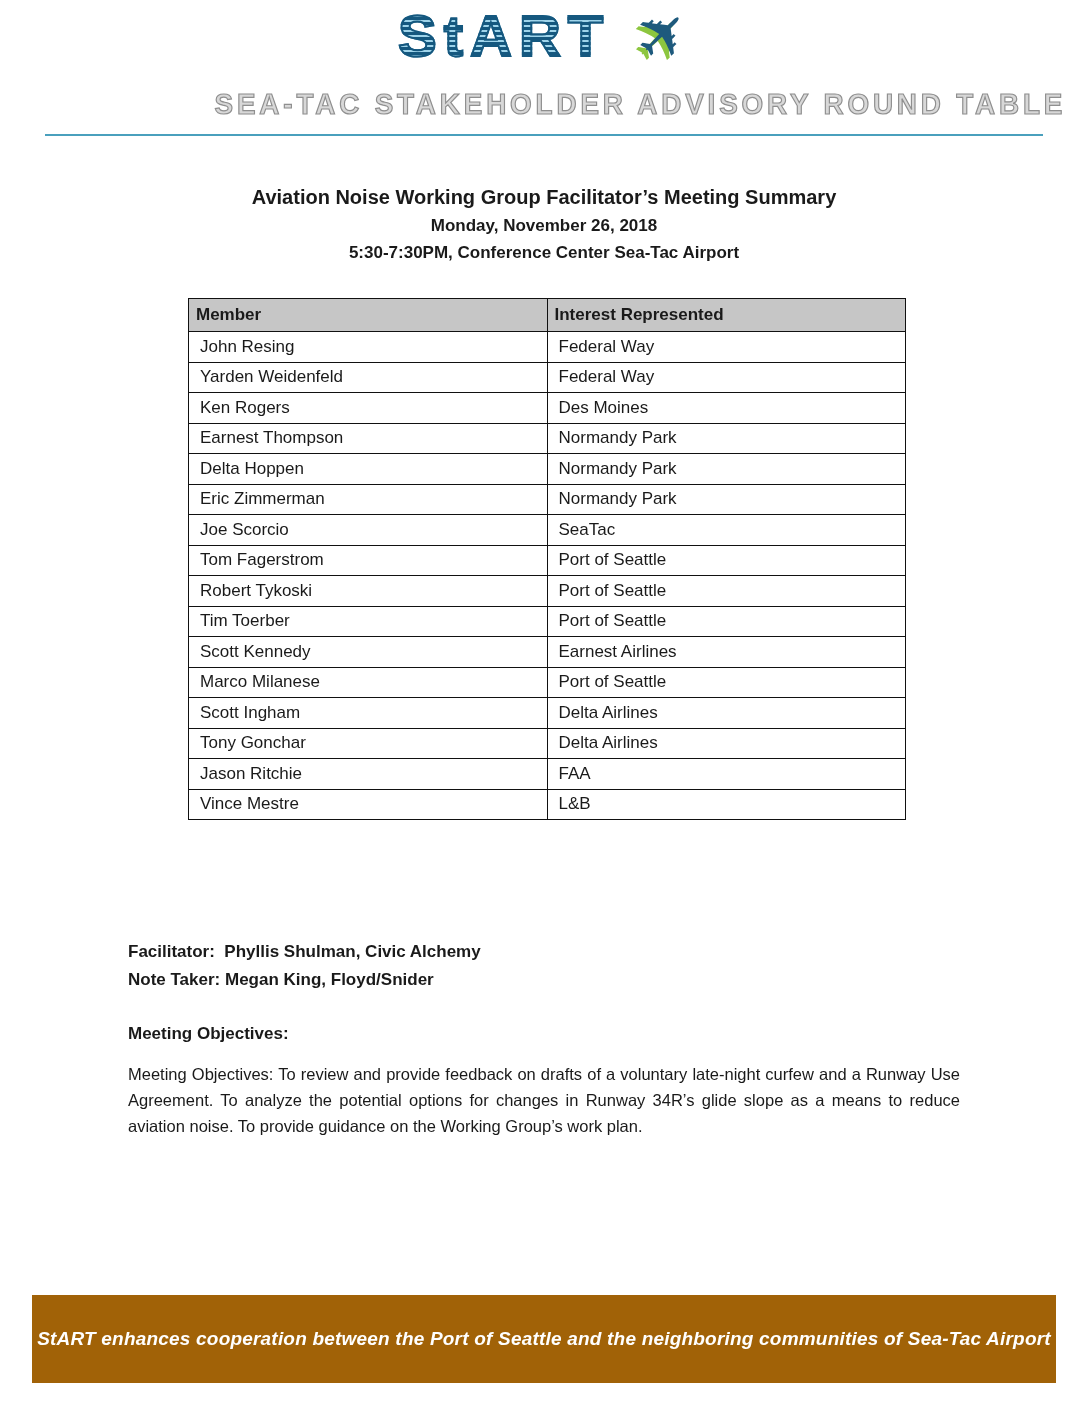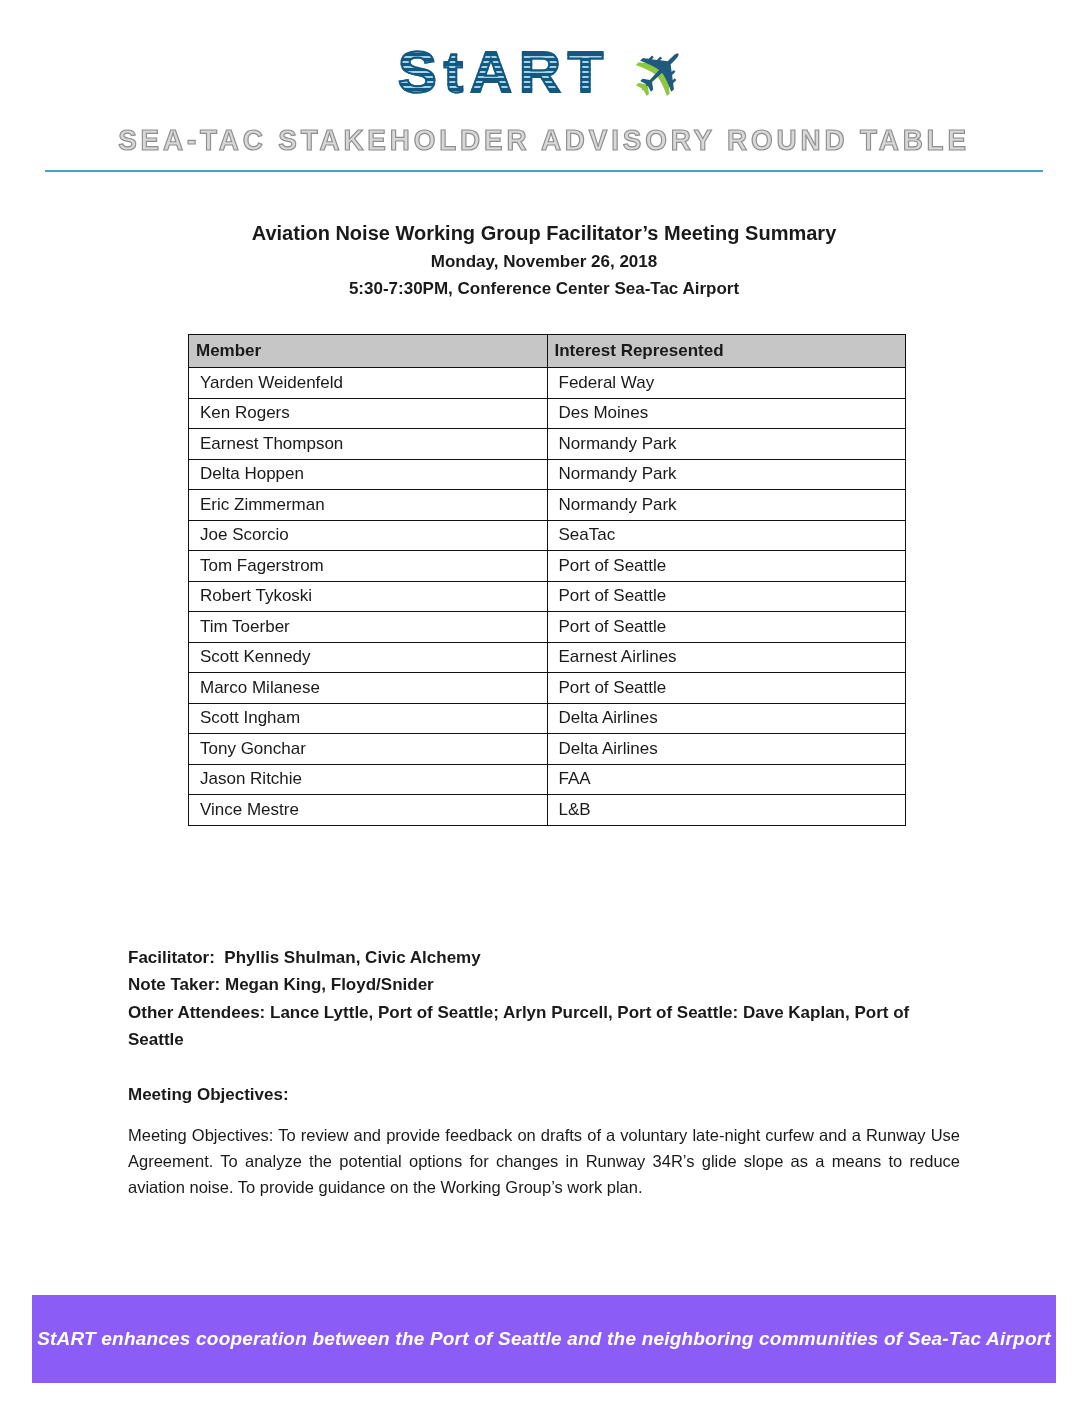--- a/index.html
+++ b/index.html
@@ -5,21 +5,21 @@
   * { margin: 0; padding: 0; box-sizing: border-box; }
   html, body { width: 1088px; height: 1408px; background: #ffffff; }
   body {
     position: relative;
     font-family: "Liberation Sans", sans-serif;
     color: #1a1a1a;
     overflow: hidden;
   }
 
   
-  .header { padding-top: 36px; text-align: center; }
+  .header { text-align: right; }
   .brand-row {
     display: flex; align-items: center; justify-content: center; gap: 26px;
     height: 70px;
   }
   .brand-text {
     font-size: 58px; font-weight: bold; letter-spacing: 7px;
     color: #1d6a96;
     background: repeating-linear-gradient(180deg, #15587f 0px, #15587f 3px, #9fd4ea 3px, #9fd4ea 5px);
     -webkit-background-clip: text; background-clip: text;
     -webkit-text-fill-color: transparent;
@@ -86,21 +86,21 @@
   .objectives-body {
     margin-top: 14px;
     font-size: 16.5px; line-height: 26px;
     text-align: justify;
   }
 
   
   .footer-band {
     position: absolute;
     left: 32px; right: 32px; top: 1295px; height: 88px;
-    background: #8b5cf6;
+    background: #a16207;
     display: flex; align-items: center; justify-content: center;
   }
   .footer-text {
     color: #ffffff; font-size: 19px; font-style: italic; font-weight: bold;
     letter-spacing: 0.2px;
   }
 </style>
 </head>
 <body>
 
@@ -121,20 +121,24 @@
 
 <table class="attendees">
   <thead>
     <tr>
       <th>Member</th>
       <th>Interest Represented</th>
     </tr>
   </thead>
   <tbody>
       <tr>
+        <td>John Resing</td>
+        <td>Federal Way</td>
+      </tr>
+      <tr>
         <td>Yarden Weidenfeld</td>
         <td>Federal Way</td>
       </tr>
       <tr>
         <td>Ken Rogers</td>
         <td>Des Moines</td>
       </tr>
       <tr>
         <td>Earnest Thompson</td>
         <td>Normandy Park</td>
@@ -187,21 +191,20 @@
         <td>Vince Mestre</td>
         <td>L&amp;B</td>
       </tr>
     </tbody>
 </table>
 
 <div class="content">
   <div class="staff">
     <div class="staff-line">Facilitator:  Phyllis Shulman, Civic Alchemy</div>
     <div class="staff-line">Note Taker: Megan King, Floyd/Snider</div>
-    <div class="staff-line">Other Attendees: Lance Lyttle, Port of Seattle; Arlyn Purcell, Port of Seattle: Dave Kaplan, Port of Seattle</div>
   </div>
 
   <div class="objectives-heading">Meeting Objectives:</div>
   <div class="objectives-body">Meeting Objectives: To review and provide feedback on drafts of a voluntary late-night curfew and a Runway Use Agreement. To analyze the potential options for changes in Runway 34R’s glide slope as a means to reduce aviation noise. To provide guidance on the Working Group’s work plan.</div>
 </div>
 
 <div class="footer-band">
   <span class="footer-text">StART enhances cooperation between the Port of Seattle and the neighboring communities of Sea-Tac Airport</span>
 </div>
 

